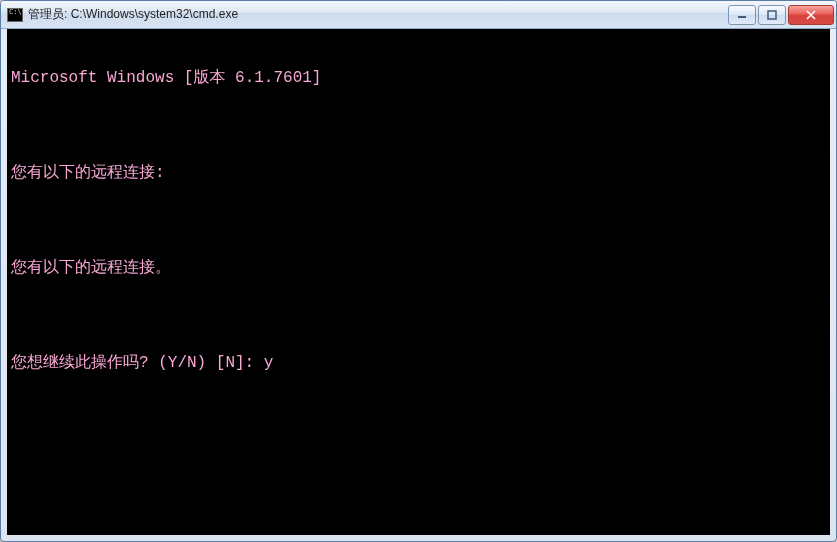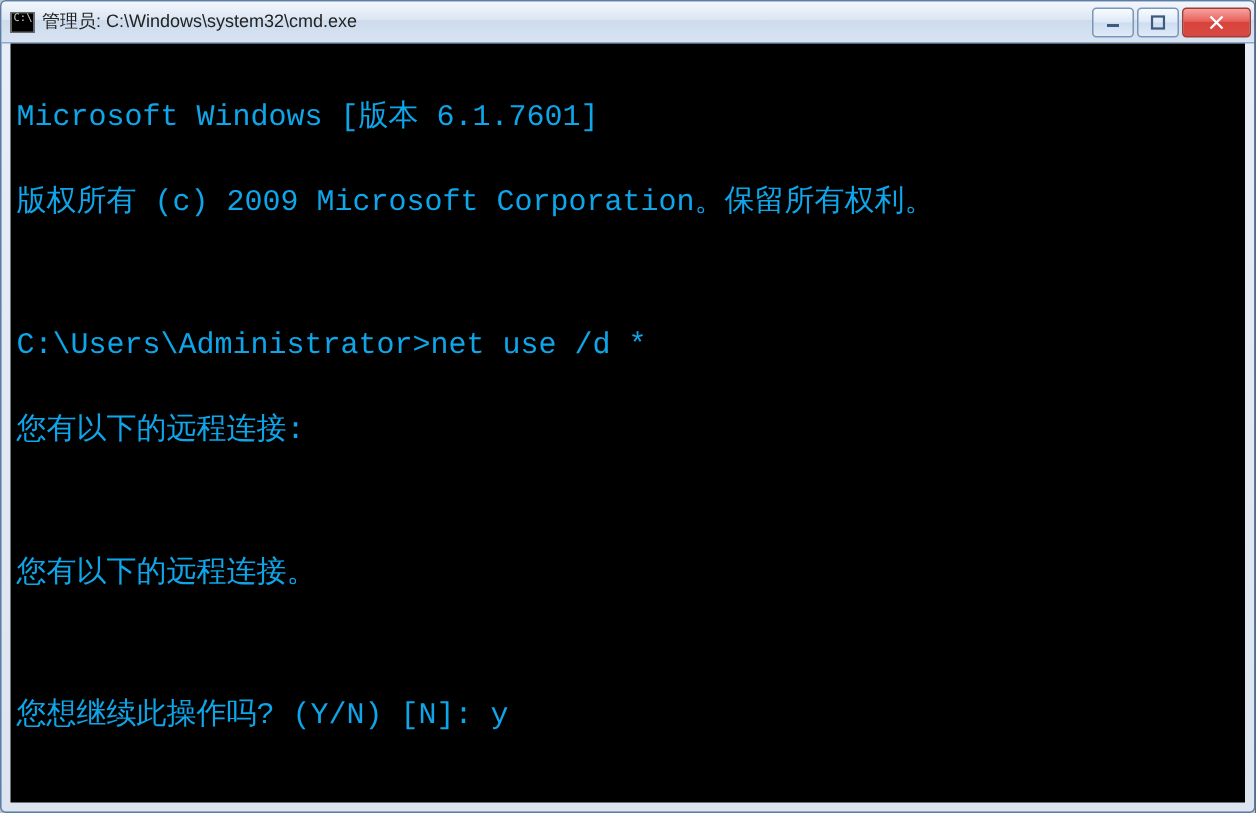--- a/index.html
+++ b/index.html
@@ -82,23 +82,23 @@
       border-color: #a33a34;
       color: #fff;
     }
     .win-btn svg { display: block; }
     .client-area {
       flex: 1;
       margin: 0 6px 6px 6px;
       background: #000;
       overflow: hidden;
       font-family: "NSimSun", "SimSun", "Consolas", "Courier New", monospace;
-      font-size: 20px;
+      font-size: 16px;
       line-height: 19px;
-      color: #0ea5e9;
+      color: #f9a8d4;
       padding: 2px 2px;
       white-space: pre;
       position: relative;
     }
     .console-content {
       position: absolute;
       top: 2px;
       left: 4px;
       right: 4px;
     }
@@ -125,23 +125,21 @@
       <div class="win-btn close">
         <svg width="12" height="10" viewBox="0 0 12 10">
             <path d="M2 1 L10 9 M10 1 L2 9" stroke="#fff" stroke-width="1.6"></path>
           </svg>
       </div>
     </div>
   </div>
   <div class="client-area">
     <div class="console-content">
       <div class="line">Microsoft Windows [版本 6.1.7601]</div>
-      <div class="line">版权所有 (c) 2009 Microsoft Corporation。保留所有权利。</div>
       <div class="line"></div>
-      <div class="line">C:\Users\Administrator&gt;net use /d *</div>
       <div class="line">您有以下的远程连接:</div>
       <div class="line"></div>
       <div class="line">您有以下的远程连接。</div>
       <div class="line"></div>
       <div class="line">您想继续此操作吗? (Y/N) [N]: y</div>
       
       <div class="line"></div>
       <div class="line"></div>
       
       <div class="line"></div>

